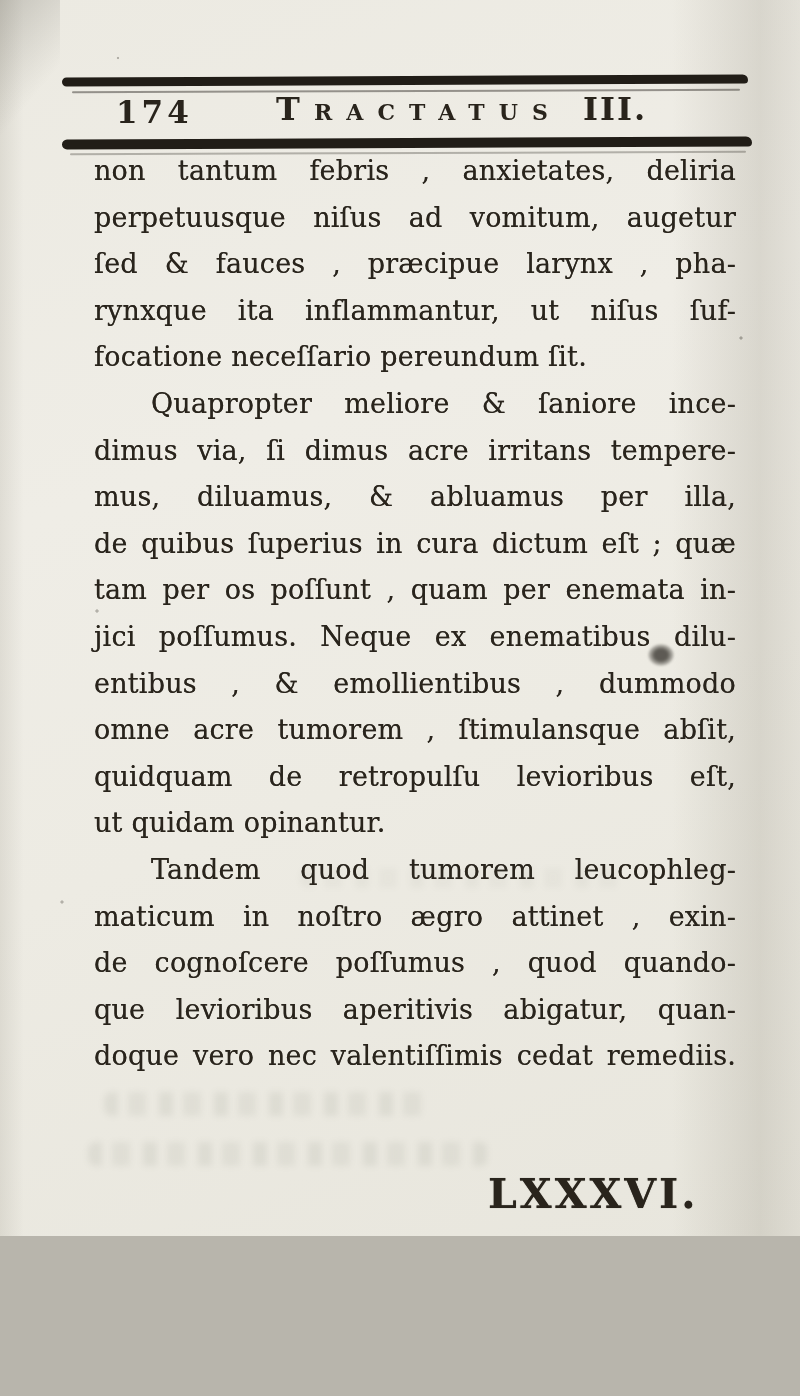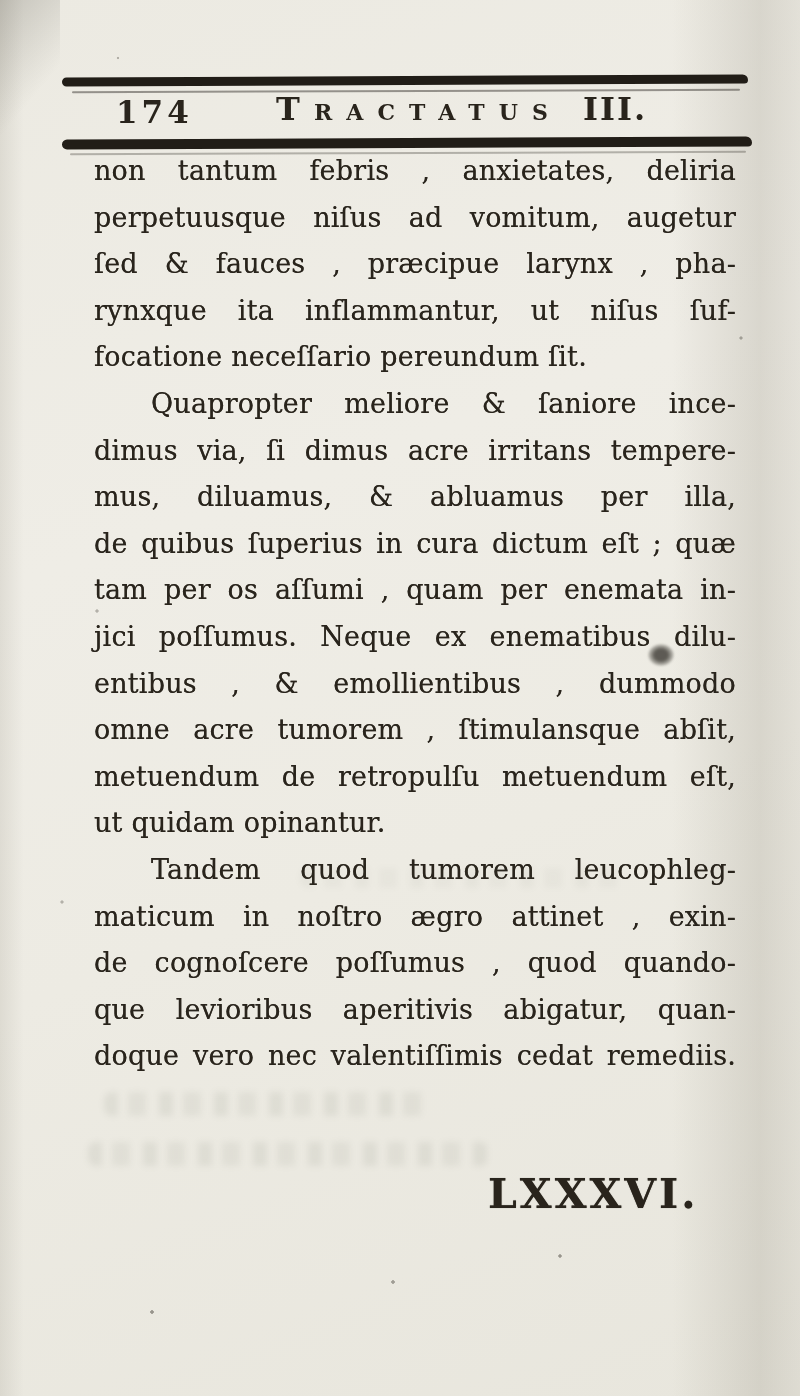--- a/index.html
+++ b/index.html
@@ -1,19 +1,19 @@
 <!DOCTYPE html>
 <html><head>
 <meta charset="utf-8">
 <style>
   html, body { margin: 0; padding: 0; background: #b8b5ac; }
   .page {
     position: relative;
     width: 800px;
-    height: 1396px;
+    height: 1236px;
     margin: 0 auto;
     background:
       linear-gradient(to right,
         rgba(150,145,132,0.18) 0%, rgba(150,145,132,0) 3%,
         rgba(150,145,132,0) 84%, rgba(140,135,120,0.22) 95%,
         rgba(150,145,132,0.12) 100%),
       linear-gradient(160deg, #eceae2 0%, #efede6 35%, #edebe3 60%, #e8e6dd 100%);
     overflow: hidden;
     font-family: "DejaVu Serif", "Liberation Serif", serif;
     color: #29241c;
@@ -132,25 +132,25 @@
   <div class="body-text">
     <div class="line">non tantum febris , anxietates, deliria</div>
     <div class="line">perpetuusque niſus ad vomitum, augetur</div>
     <div class="line">ſed &amp; fauces , præcipue larynx , pha-</div>
     <div class="line">rynxque ita inflammantur, ut niſus ſuf-</div>
     <div class="line short">focatione neceſſario pereundum ſit.</div>
     <div class="line indent">Quapropter meliore &amp; ſaniore ince-</div>
     <div class="line">dimus via, ſi dimus acre irritans tempere-</div>
     <div class="line">mus, diluamus, &amp; abluamus per illa,</div>
     <div class="line">de quibus ſuperius in cura dictum eſt ; quæ</div>
-    <div class="line">tam per os aſſumi , quam per enemata in-</div>
+    <div class="line">tam per os poſſunt , quam per enemata in-</div>
     <div class="line">jici poſſumus. Neque ex enematibus dilu-</div>
     <div class="line">entibus , &amp; emollientibus , dummodo</div>
     <div class="line">omne acre tumorem , ſtimulansque abſit,</div>
-    <div class="line">metuendum de retropulſu metuendum eſt,</div>
+    <div class="line">quidquam de retropulſu levioribus eſt,</div>
     <div class="line short">ut quidam opinantur.</div>
     <div class="line indent">Tandem quod tumorem leucophleg-</div>
     <div class="line">maticum in noſtro ægro attinet , exin-</div>
     <div class="line">de cognoſcere poſſumus , quod quando-</div>
     <div class="line">que levioribus aperitivis abigatur, quan-</div>
     <div class="line">doque vero nec valentiſſimis cedat remediis.</div>
   </div>
 
   <div class="smudge"></div>
 

